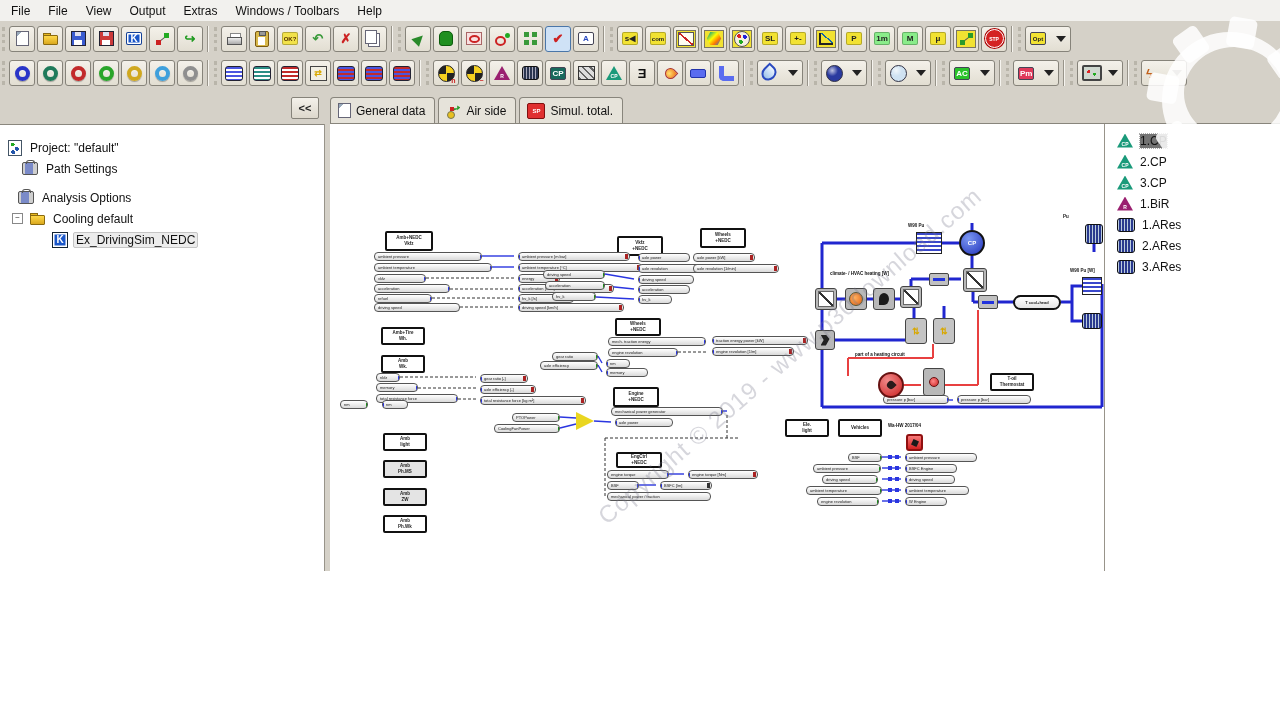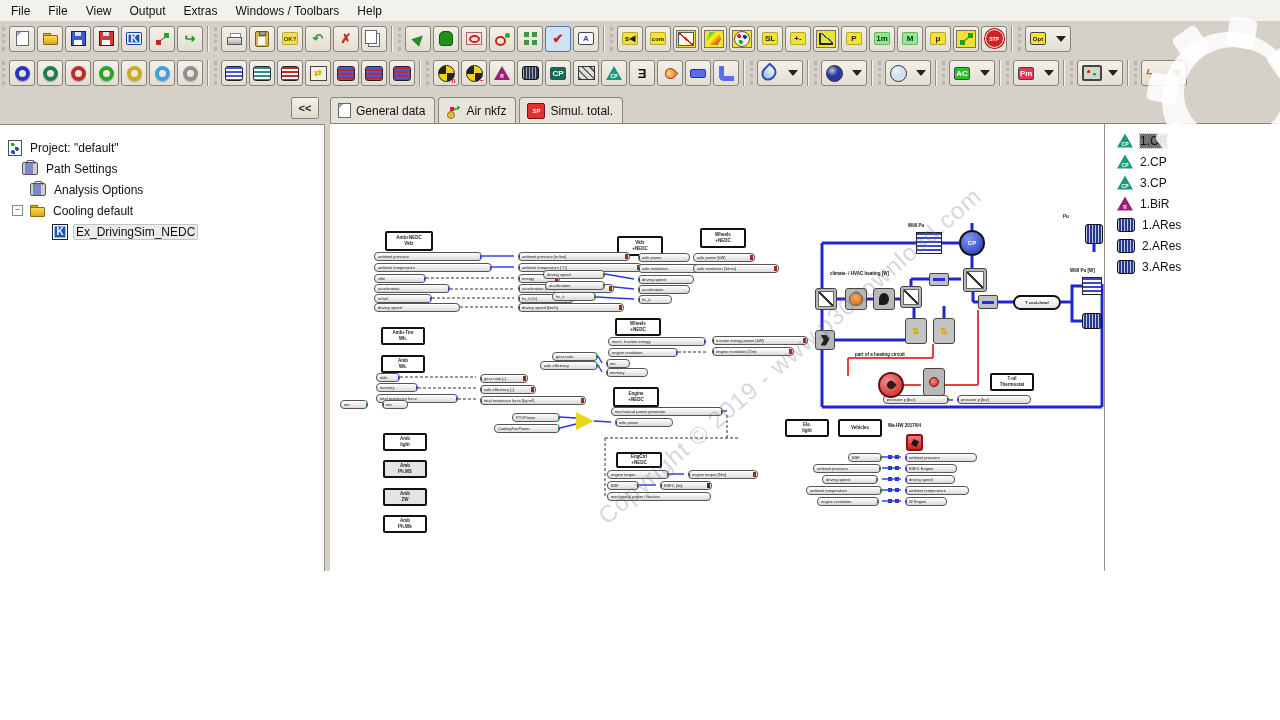--- a/index.html
+++ b/index.html
@@ -399,40 +399,40 @@
         <div class="tab">
           <div style="width: 11px; height: 13px; background: linear-gradient(135deg, rgb(153, 170, 187) 3px, rgb(255, 255, 255) 3px); border: 1px solid rgb(102, 102, 119);"></div>
           <span>General data</span>
         </div>
         <div class="tab">
           <div style="position: relative; width: 15px; height: 13px;">
             <div style="position: absolute; left: 1px; top: 7px; width: 6px; height: 6px; border-radius: 50%; background: rgb(232, 192, 32); border: 1px solid rgb(119, 119, 85);"></div>
             <div style="position: absolute; left: 6px; top: 0px; width: 8px; height: 7px; clip-path: polygon(0px 60%, 60% 60%, 60% 20%, 100% 50%, 60% 90%, 60% 75%, 0px 100%); background: rgb(42, 154, 42);"></div>
             <div style="position: absolute; left: 4px; top: 3px; width: 4px; height: 4px; background: rgb(204, 34, 34);"></div>
           </div>
-          <span>Air nkfz</span>
+          <span>Air side</span>
         </div>
         <div class="tab">
           <div style="width: 16px; height: 14px; background: rgb(224, 48, 48); color: rgb(255, 255, 255); font-weight: bold; font-size: 6px; display: flex; align-items: center; justify-content: center; border: 1px solid rgb(128, 16, 16); border-radius: 2px;">SP</div>
           <span>Simul. total.</span>
         </div>
       </div>
   </div>
   <div class="abs" id="leftpanel">
       <div class="trow" style="padding-left: 8px; margin-top: 12px;">
         <div style="width: 12px; height: 14px; background: radial-gradient(circle at 30% 25%, rgb(34, 170, 34) 0px, rgb(34, 170, 34) 2px, transparent 2px), radial-gradient(circle at 65% 55%, rgb(34, 85, 170) 0px, rgb(34, 85, 170) 2px, transparent 2px), radial-gradient(circle at 35% 80%, rgb(34, 85, 170) 0px, rgb(34, 85, 170) 2px, transparent 2px) rgb(255, 255, 255); border: 1px solid rgb(68, 85, 102);"></div>
         <span class="lbl">Project: "default"</span>
       </div>
       <div class="trow" style="padding-left: 22px;">
         <div style="position: relative; width: 14px; height: 11px; background: linear-gradient(rgb(122, 138, 200) 0px, rgb(122, 138, 200) 0px) 2px 2px / 8px 2px repeat-y rgb(207, 207, 207); border: 1px solid rgb(85, 85, 85); border-radius: 2px;">
           <div style="position: absolute; top: -3px; left: 3px; width: 7px; height: 3px; border-top: 1px solid rgb(85, 85, 85); border-right: 1px solid rgb(85, 85, 85); border-left: 1px solid rgb(85, 85, 85); border-image: initial; border-bottom: none; border-radius: 3px 3px 0px 0px;"></div>
         </div>
         <span class="lbl">Path Settings</span>
       </div>
-      <div class="trow" style="padding-left: 30px;">
+      <div class="trow" style="padding-left: 18px; margin-top: 8px;">
         <div style="position: relative; width: 14px; height: 11px; background: linear-gradient(rgb(122, 138, 200) 0px, rgb(122, 138, 200) 0px) 2px 2px / 8px 2px repeat-y rgb(207, 207, 207); border: 1px solid rgb(85, 85, 85); border-radius: 2px;">
           <div style="position: absolute; top: -3px; left: 3px; width: 7px; height: 3px; border-top: 1px solid rgb(85, 85, 85); border-right: 1px solid rgb(85, 85, 85); border-left: 1px solid rgb(85, 85, 85); border-image: initial; border-bottom: none; border-radius: 3px 3px 0px 0px;"></div>
         </div>
         <span class="lbl">Analysis Options</span>
       </div>
       <div class="trow" style="padding-left: 12px;">
         <span class="expander">−</span>
         <div style="position: relative; width: 15px; height: 12px;">
           <div style="position: absolute; left: 0px; top: 0px; width: 6px; height: 4px; background: rgb(232, 184, 32); border: 1px solid rgb(138, 106, 16);"></div>
           <div style="position: absolute; left: 0px; bottom: 0px; width: 13px; height: 8px; background: linear-gradient(rgb(255, 217, 74), rgb(218, 168, 30)); border: 1px solid rgb(138, 106, 16); border-radius: 1px;"></div>

